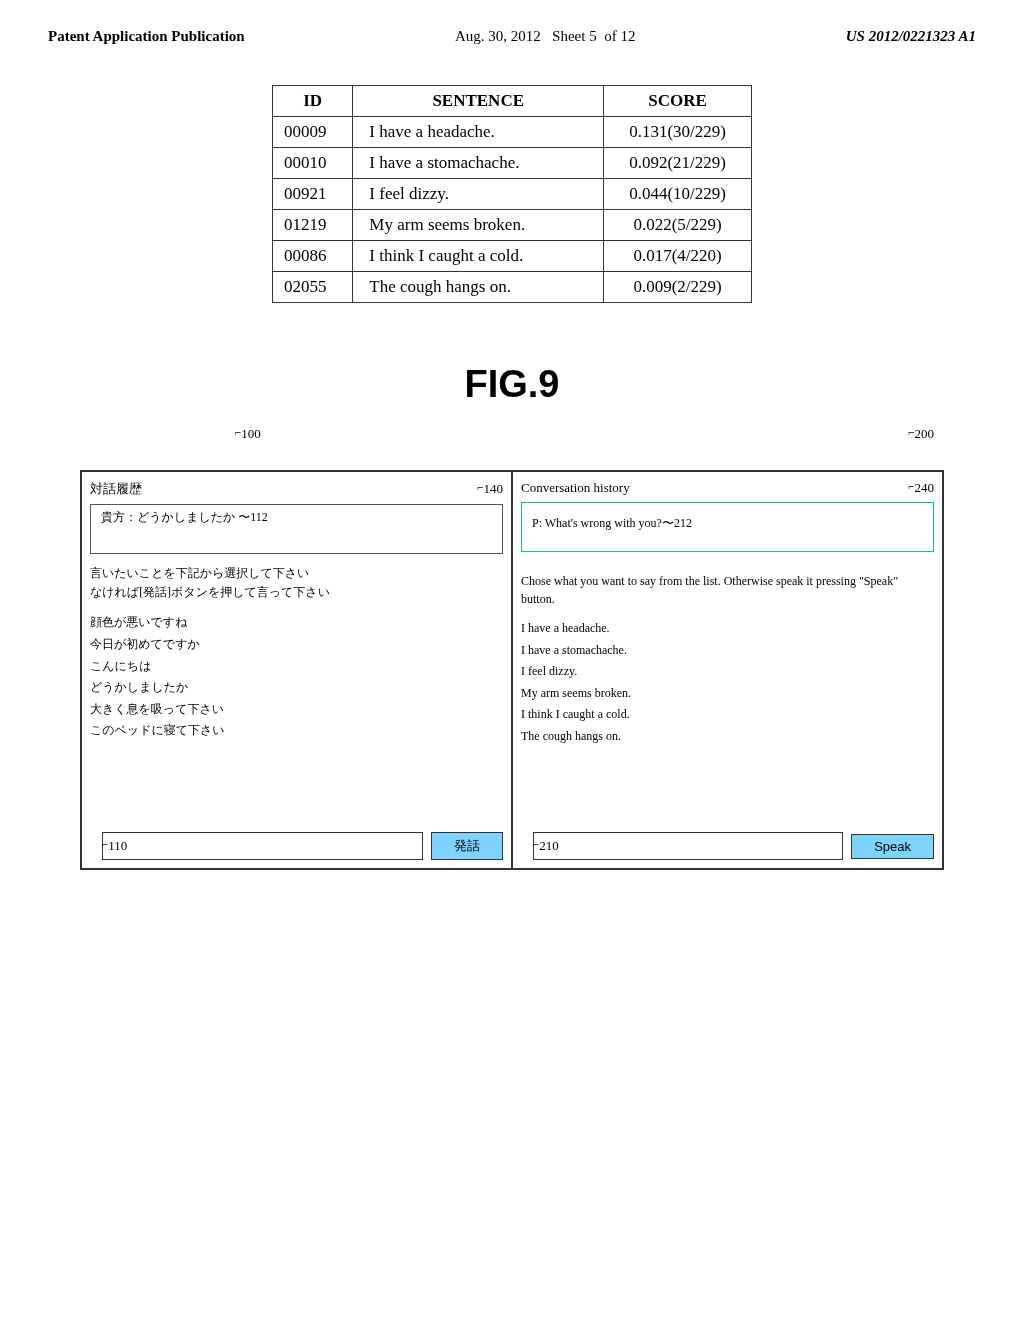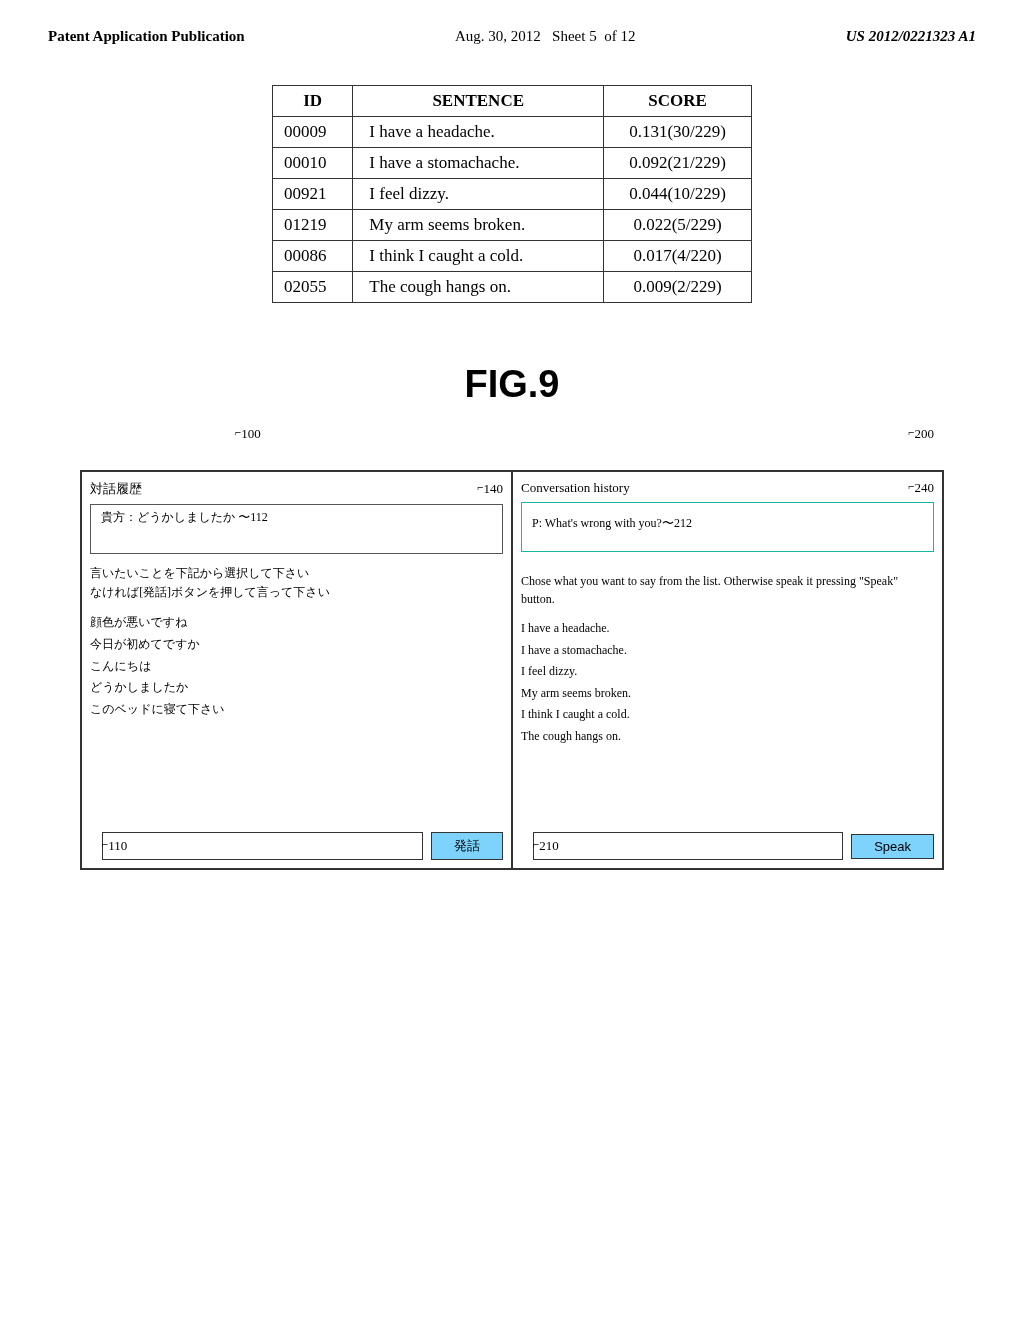--- a/index.html
+++ b/index.html
@@ -297,20 +297,21 @@
           <div class="instruction-text">
             <div>言いたいことを下記から選択して下さい</div>
             <div>なければ[発話]ボタンを押して言って下さい</div>
           </div>
 
           <div class="selection-list" id="left-list">
               <div>顔色が悪いですね</div>
               <div>今日が初めてですか</div>
               <div>こんにちは</div>
               <div>どうかしましたか</div>
+              <div>大きく息を吸って下さい</div>
               <div>このベッドに寝て下さい</div>
             </div>
 
           <div class="panel-footer">
             <span class="footer-label-num"><span style="font-size:11px; position:relative; top:-2px;">⌐</span><span>110</span></span>
             <div class="input-bar"></div>
             <button class="speak-btn">発話</button>
           </div>
         </div>
 

